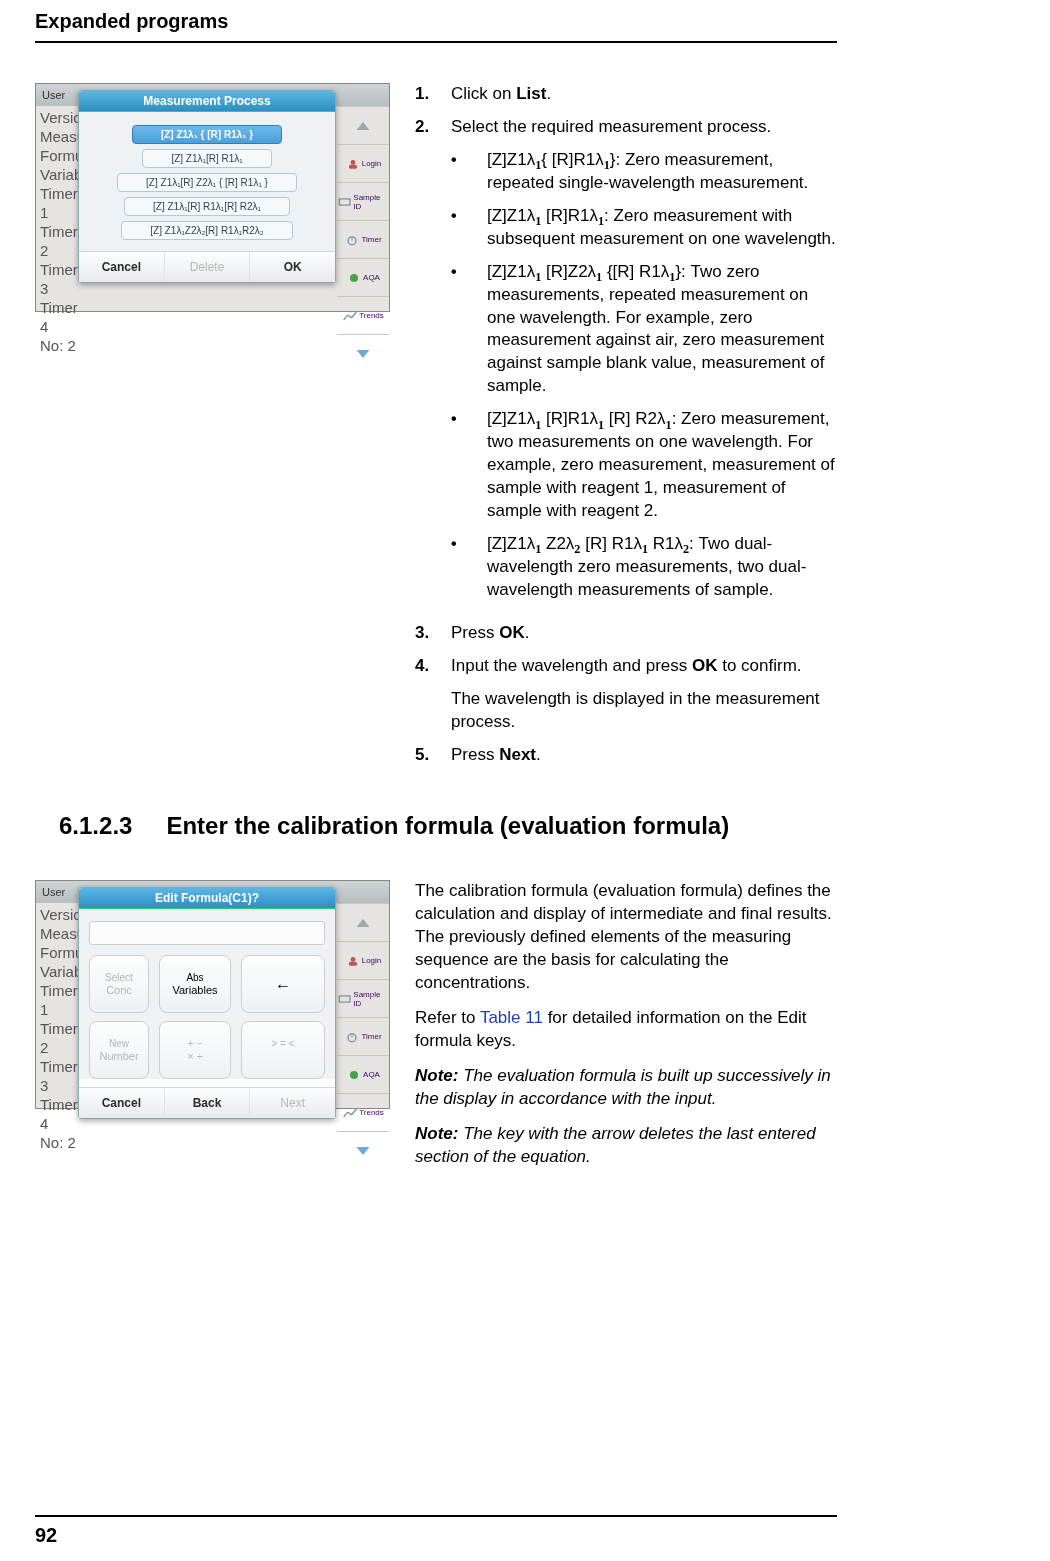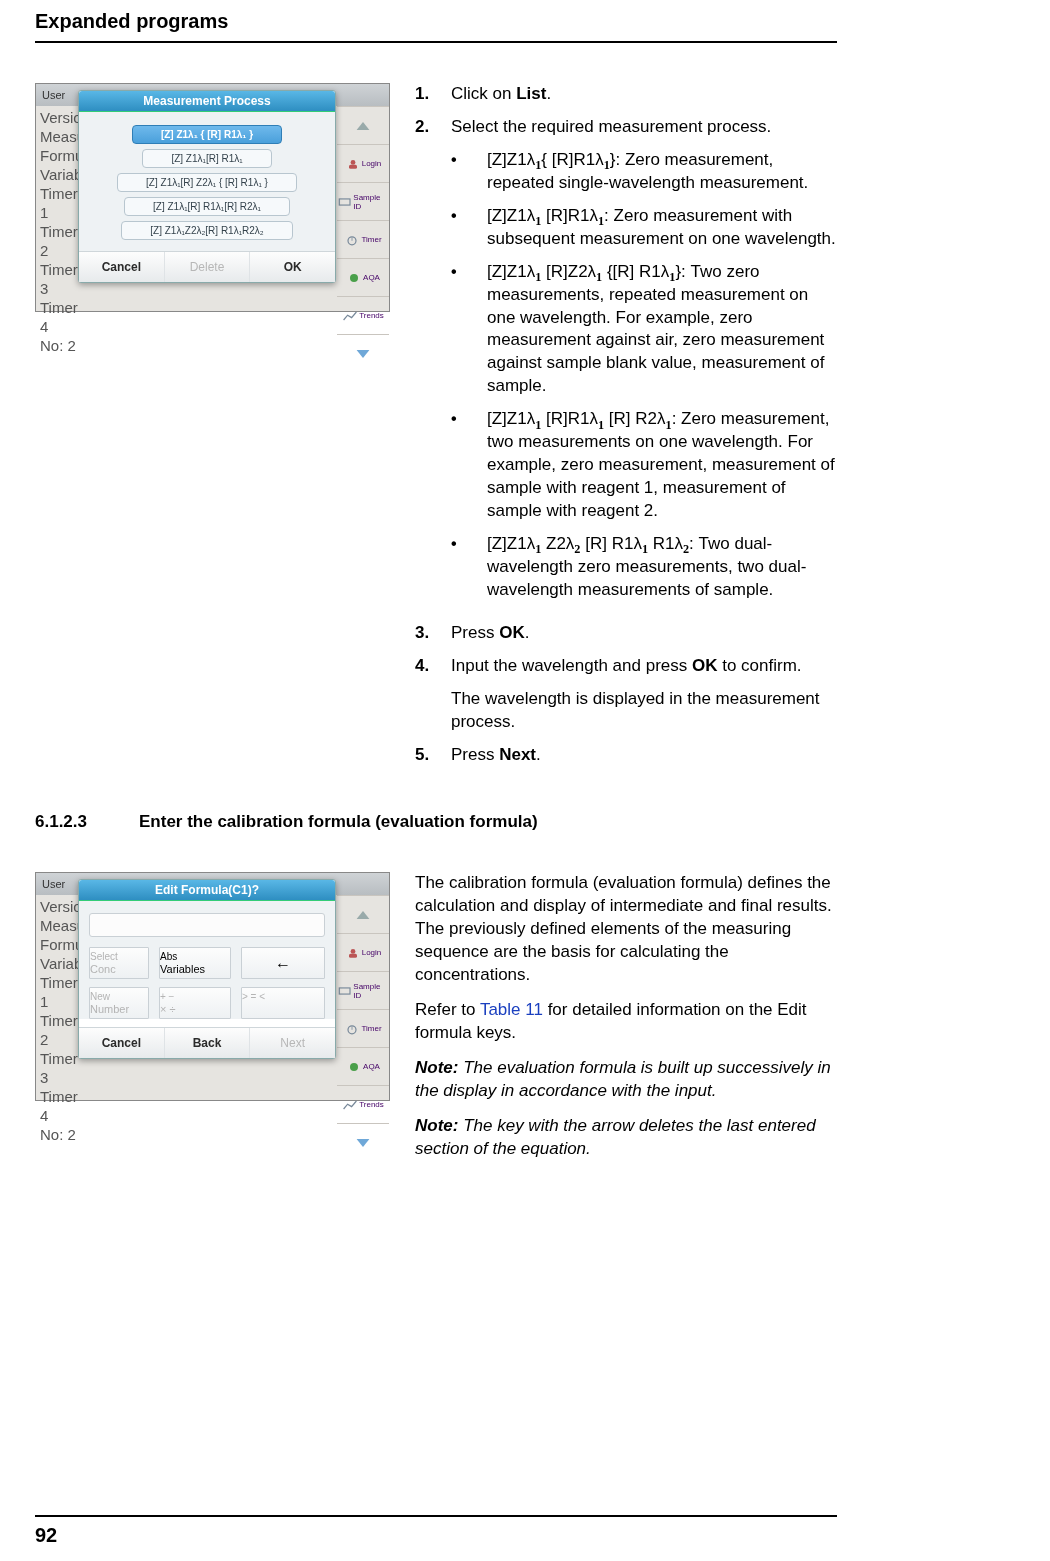--- a/index.html
+++ b/index.html
@@ -24,42 +24,42 @@
   .pill.active { background: linear-gradient(#6fb9ec,#4aa0db); color: #fff; border-color: #2f7eb6; font-weight: bold; }
   .dlg-footer { display: flex; border-top: 1px solid #cfd6da; }
   .dlg-btn { flex: 1; text-align: center; padding: 8px 4px; font-size: 12px; font-weight: bold; color: #2b2b2b; border-right: 1px solid #dfe3e6; background: linear-gradient(#fdfdfd,#e7eaec); cursor: pointer; }
   .dlg-btn:last-child { border-right: none; }
   .dlg-btn.dim { color: #b7b7b7; font-weight: normal; }
   .shot-spacer { height: 205px; }
   
   .dlg2-body { padding: 12px 10px 0 10px; background: #eef2f4; }
   .ed-field { height: 24px; background: #fcfcfc; border: 1px solid #c9d0d5; border-radius: 3px; margin-bottom: 10px; }
   .ed-grid { display: grid; grid-template-columns: 60px 72px auto; gap: 8px 10px; margin-bottom: 8px; }
-  .ed-cell { background: linear-gradient(#fdfdfd,#eef1f3); border: 1px solid #c9d0d5; border-radius: 1px; text-align: left; padding: 3px 0; font-size: 10px; line-height: 12px; }
+  .ed-cell { background: linear-gradient(#fdfdfd,#eef1f3); border: 1px solid #c9d0d5; border-radius: 8px; text-align: center; padding: 16px 0; font-size: 10px; line-height: 12px; }
   .ed-cell.dim { color: #b4b4b4; }
   .ed-cell .sub { display:block; font-size:11px; }
   .ed-arrow { display:flex; align-items:center; justify-content:center; font-size:16px; font-weight:bold; }
   
   .content { flex: 1; font-size: 17px; line-height: 1.35; }
   .ol { }
   .li { display: flex; margin-bottom: 10px; }
   .li-num { width: 36px; flex: none; font-weight: bold; }
   .li-body { flex: 1; }
   .bullets { margin: 6px 0 6px 0; }
   .b { display: flex; margin: 10px 0; }
   .b-mark { width: 36px; flex: none; font-weight: bold; font-size: 16px; }
   .b-body { flex: 1; }
   .sub1 { font-size: 0.72em; position: relative; top: 0.35em; font-weight: bold; }
   .sub2 { font-size: 0.72em; position: relative; top: 0.35em; font-weight: bold; }
   .lambda { font-family: 'Times New Roman', serif; }
   .p { margin-bottom: 12px; }
   .link { color: #1a3fbf; }
   .note { font-style: italic; margin-bottom: 12px; }
   .note b { font-style: italic; font-weight: bold; }
-  .h3row { margin-top: 36px; display: flex; gap: 52px; font-weight: bold; font-size: 17px; }
+  .h3row { margin-top: 36px; display: flex; gap: 34px; font-weight: bold; font-size: 24px; margin-left: 24px; }
   .footer-rule { position: absolute; left: 35px; right: 35px; bottom: 44px; border-top: 2px solid #000; }
   .page-num { position: absolute; left: 35px; bottom: 14px; font-size: 20px; font-weight: bold; }
 </style>
 </head>
 <body>
 
 <div class="page">
 
   <div class="running-head">Expanded programs</div>
   <hr class="rule">

